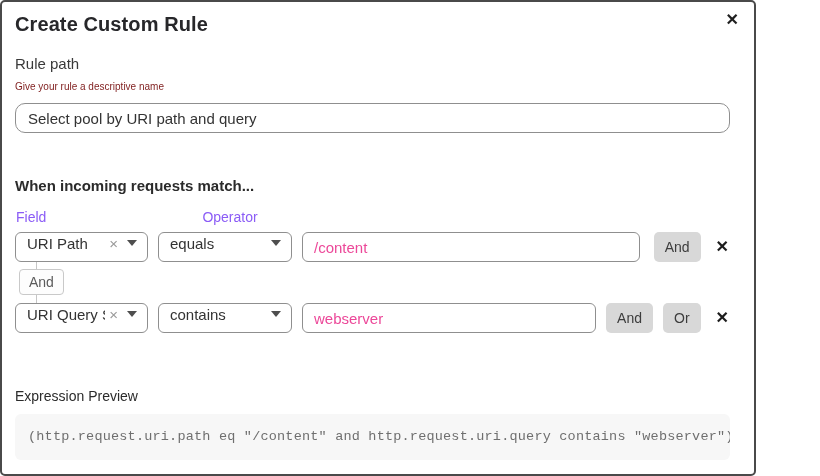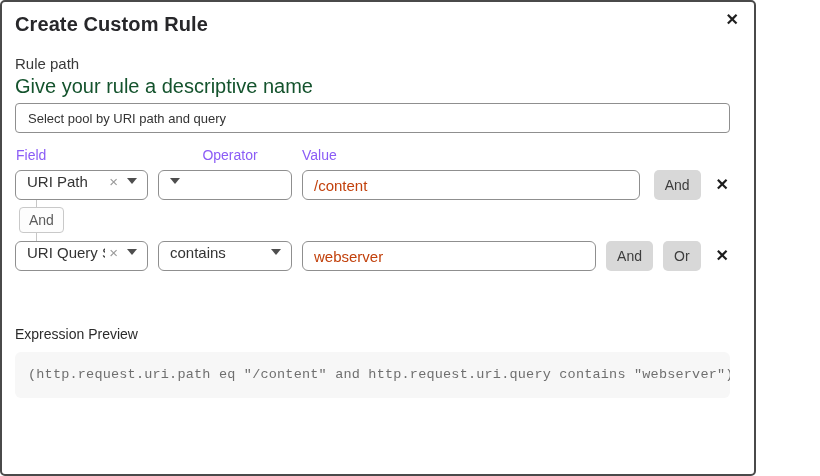--- a/index.html
+++ b/index.html
@@ -41,34 +41,34 @@
   }
   
   .field-label {
     margin-top: 19px;
     font-size: 15px;
     color: #3a3a3a;
     line-height: 18px;
   }
   .field-helper {
     margin-top: 5px;
-    font-size: 20px;
-    color: #14532d;
+    font-size: 10px;
+    color: #7f1d1d;
     line-height: 17px;
   }
   .text-input {
     display: block;
     width: 100%;
     height: 30px;
     margin-top: 8px;
     border: 1px solid #8f8f8f;
-    border-radius: 4px;
+    border-radius: 10px;
     padding: 0 12px;
     font-family: "Liberation Sans", sans-serif;
-    font-size: 13px;
+    font-size: 15px;
     color: #333;
     outline: none;
     background: #fff;
   }
   
   .section-heading {
     margin-top: 44px;
     font-size: 15px;
     font-weight: bold;
     color: #2b2b2b;
@@ -126,21 +126,21 @@
     flex: none;
   }
   .value-input {
     flex: 1;
     height: 30px;
     border: 1px solid #8f8f8f;
     border-radius: 6px;
     padding: 0 11px;
     font-family: "Liberation Sans", sans-serif;
     font-size: 15px;
-    color: #c2410c;
+    color: #ec4899;
     outline: none;
     min-width: 0;
   }
   .logic-btn {
     height: 30px;
     padding: 0 11px;
     background: #d8d8d8;
     border: none;
     border-radius: 5px;
     font-family: "Liberation Sans", sans-serif;
@@ -224,34 +224,35 @@
   <h1 class="dialog-title">Create Custom Rule</h1>
   <button class="close-btn">✕</button>
 
   <div>
     <div class="field-label">Rule path</div>
     <div class="field-helper">Give your rule a descriptive name</div>
     <input class="text-input" type="text" value="Select pool by URI path and query" style="">
   </div>
 
   <div>
+    <div class="section-heading">When incoming requests match...</div>
 
     <div class="col-labels">
       <div class="c1">Field</div>
       <div class="c2">Operator</div>
-      <div class="c3">Value</div>
     </div>
 
     <div class="cond-row row1">
       <div class="select-box select-field">
         <span class="select-value-text">URI Path</span>
         <span class="clear-x">×</span>
         <span class="caret"></span>
       </div>
       <div class="select-box select-operator">
+        <span class="select-value-text">equals</span>
         <span class="caret"></span>
       </div>
       <input class="value-input" type="text" value="/content" style="">
       <button class="logic-btn">And</button>
       <button class="delete-btn">✕</button>
     </div>
 
     <div class="connector">
       <div class="vline"></div>
       <span class="connector-badge">And</span>

